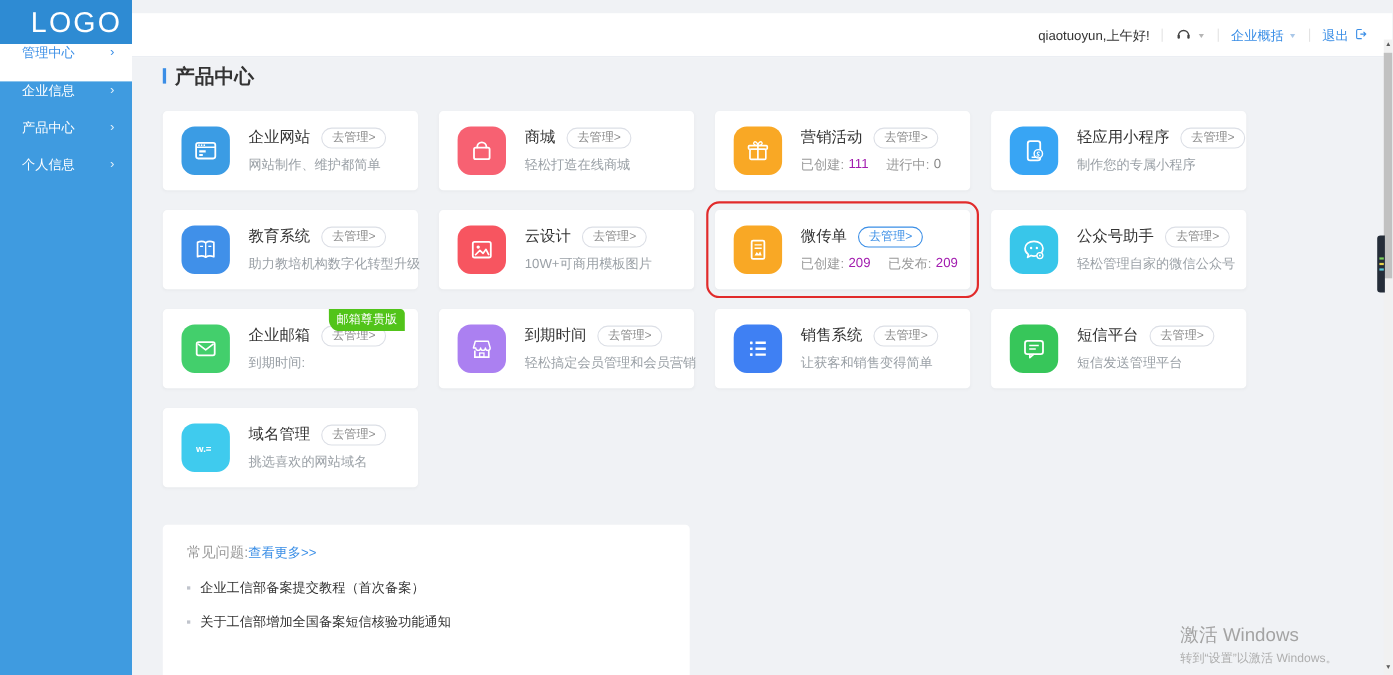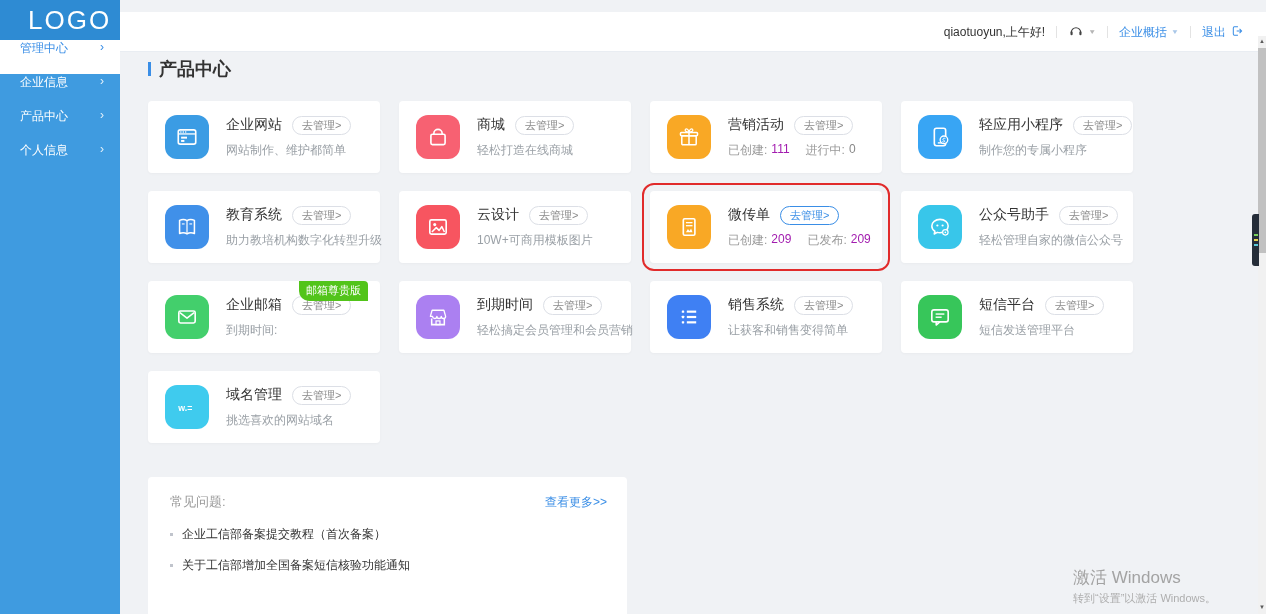--- a/index.html
+++ b/index.html
@@ -42,21 +42,21 @@
   .manage-btn.active { color:#3a8ee6; border-color:#3a8ee6; }
   .p-desc { margin-top:7px; font-size:12px; color:#9aa0a6; white-space:nowrap; }
   .p-stats { margin-top:7px; font-size:12px; color:#999; display:flex; gap:16px;align-items:center; }
   .stat { display:flex; gap:4px; }
   .stat-value { color:#888; }
   .stat-value.red { color:#a21caf; }
   .vip-badge { position:absolute; top:0; right:12px; background:#52c41a; color:#fff; font-size:11px; padding:2px 7px 3px; border-radius:0 4px 0 10px; }
 
   .help-section { margin-top:34px; }
   .help-card { width:479px; margin-top:19px; background:#fff; border-radius:4px; padding:16px 20px 18px 22px; height:150px; }
-  .help-head { display:flex; justify-content:space-between; align-items:center; }
+  .help-head { display:flex; align-items:center; }
   .help-label { font-size:13px; color:#999; }
   .help-more { font-size:12px; color:#3a8ee6; cursor:pointer; }
   .help-list { list-style:none; margin-top:8px; }
   .help-item { display:flex; align-items:center; gap:9px; font-size:12px; color:#333; padding:7px 0; cursor:pointer; }
   .bullet { width:3px; height:3px; background:#c0c4cc; flex:0 0 3px; }
 
   
   .watermark { position:absolute; left:1073px; top:566px; z-index:3; pointer-events:none; }
   .wm1 { font-size:17px; color:#a3a3a3; }
   .wm2 { font-size:11px; color:#aeaeae; margin-top:2px;text-align:right; }

